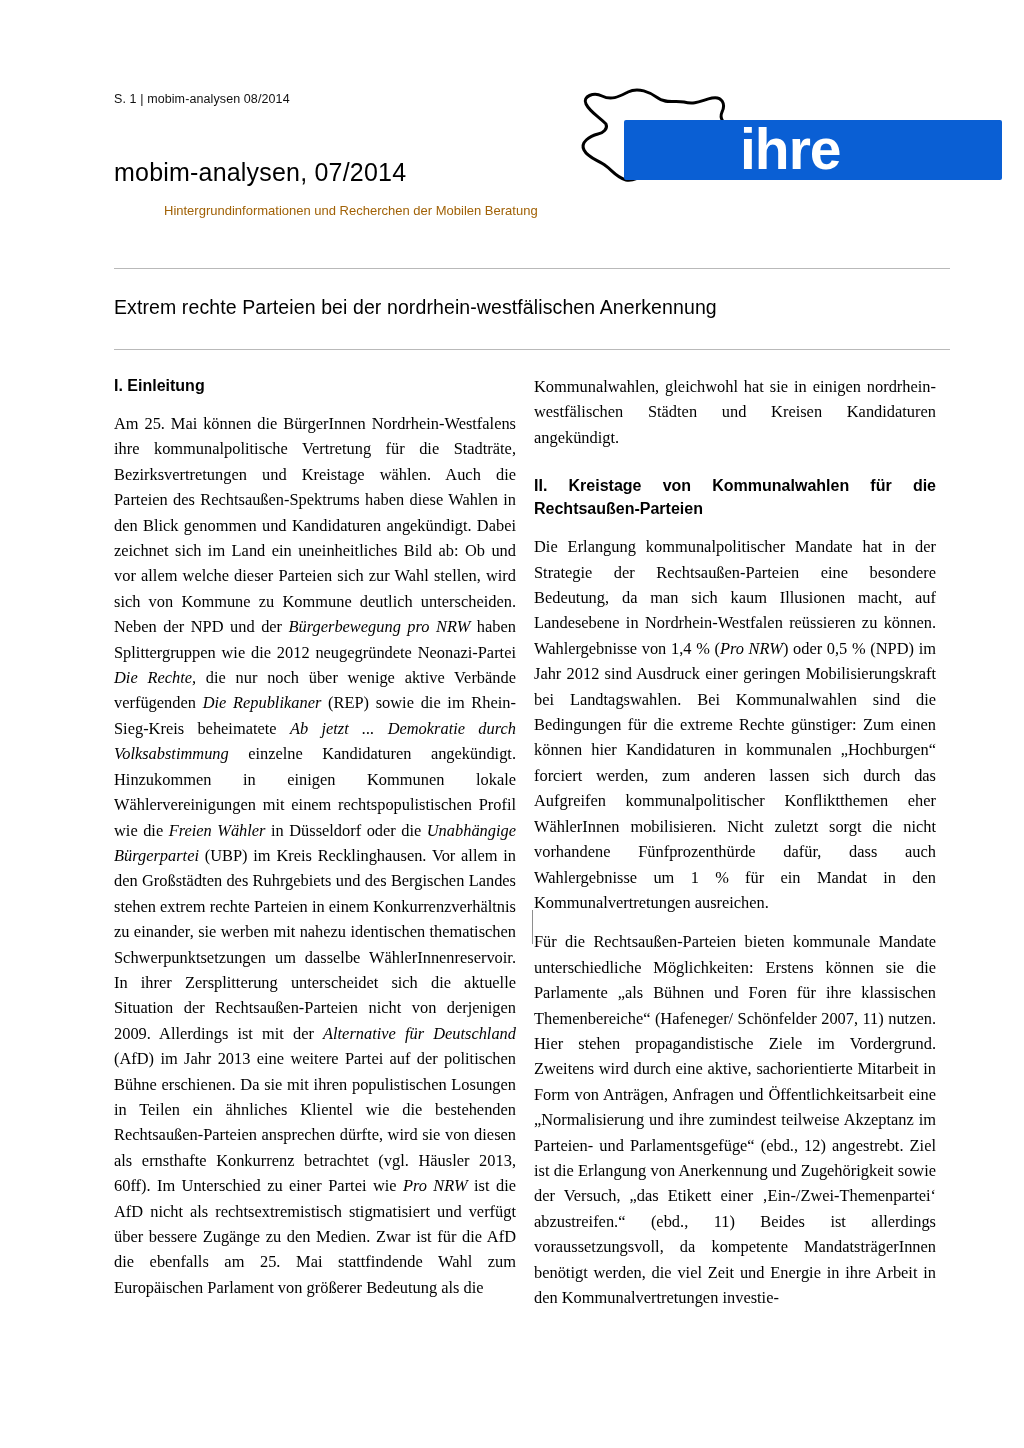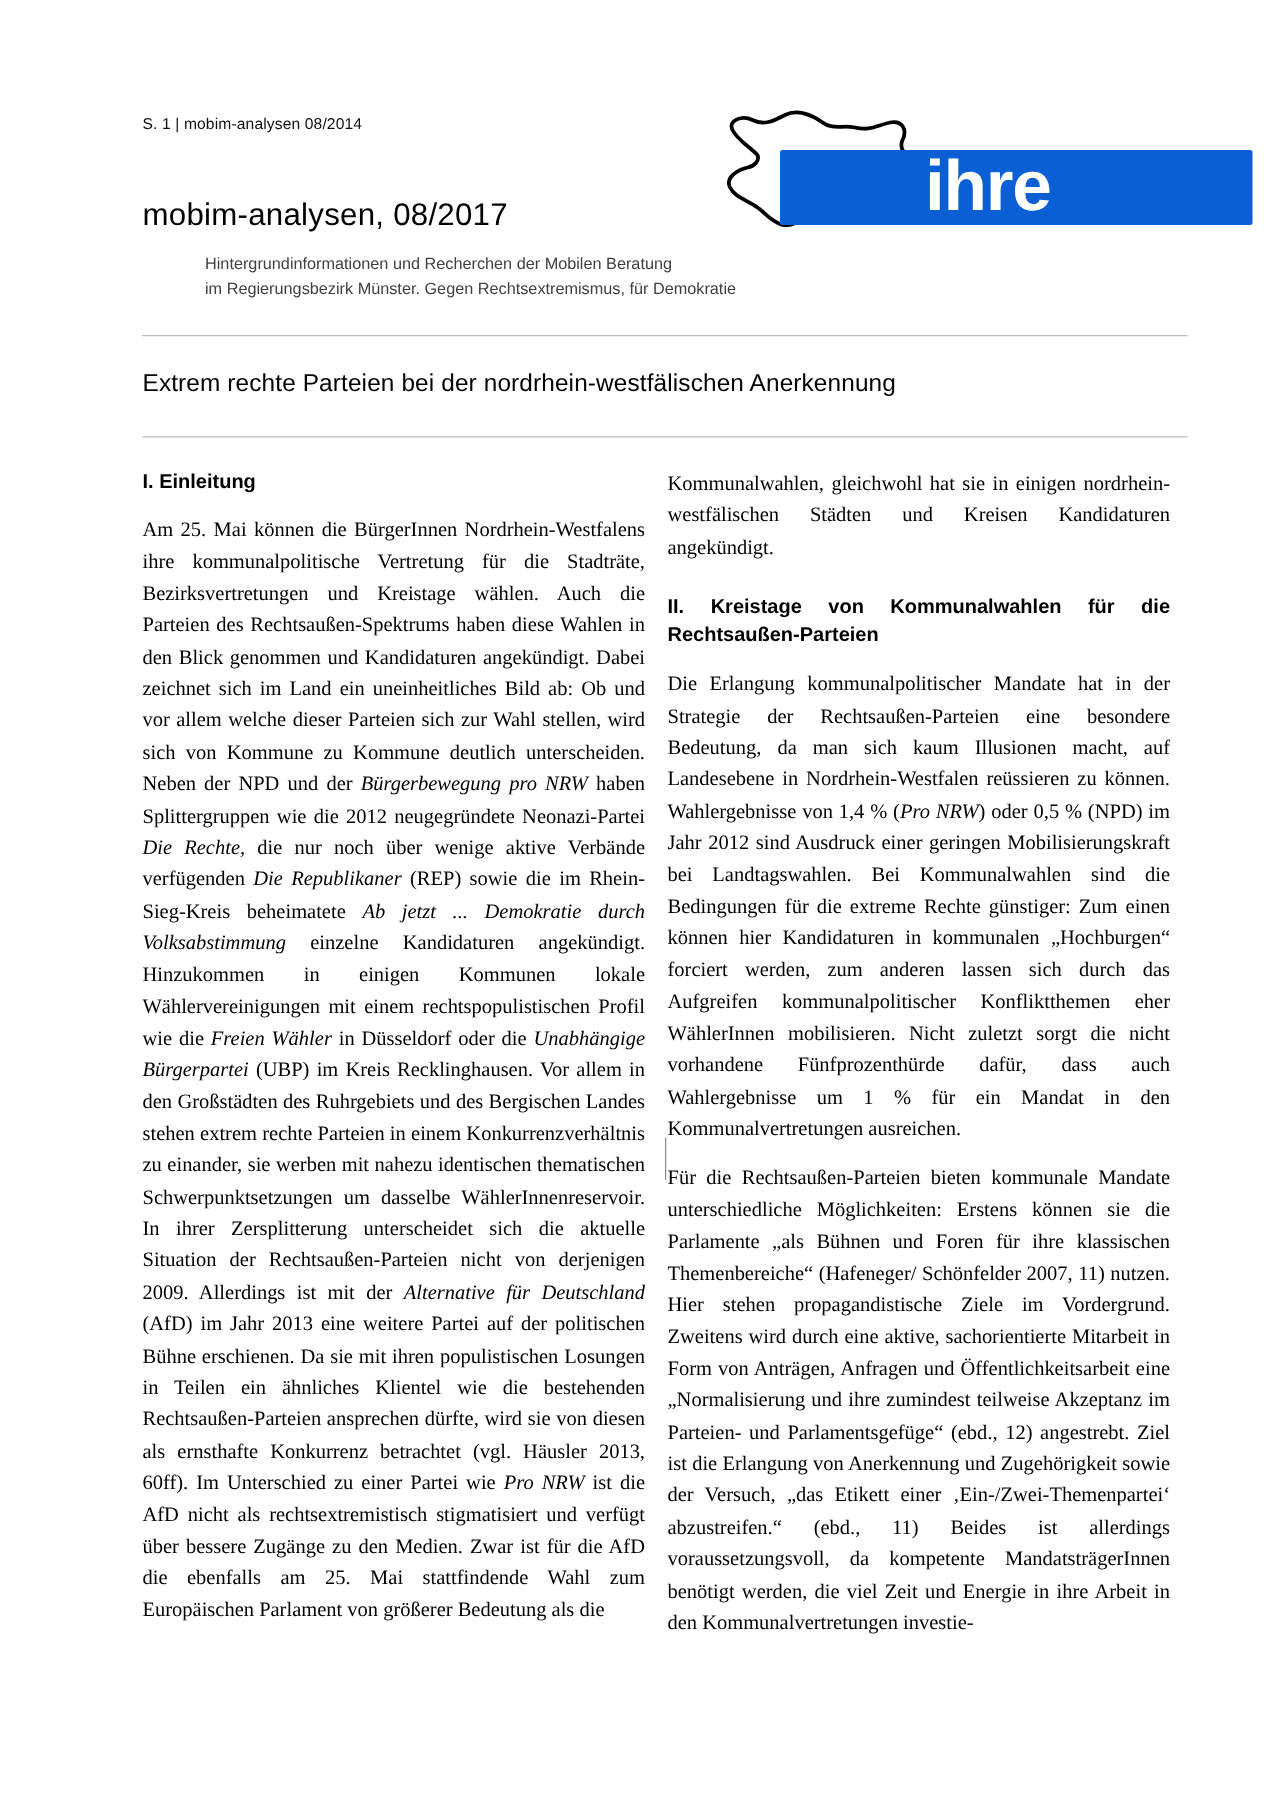--- a/index.html
+++ b/index.html
@@ -47,21 +47,21 @@
     font-family: "Liberation Sans", sans-serif;
     font-size: 25px;
     font-weight: 400;
     color: #000;
     letter-spacing: 0.2px;
   }
   .masthead-sub {
     font-family: "Liberation Sans", sans-serif;
     font-size: 13px;
     line-height: 20px;
-    color: #404040;
+    color: #a16207;
     margin-top: 14px;
     margin-left: 50px;
   }
 
   
   .logo-wrap {
     position: absolute;
     left: 530px;
     top: 78px;
     width: 452px;
@@ -173,24 +173,23 @@
                C172 18, 176 26, 172 34 C169 41, 174 46, 180 48
                L180 48 L180 98 L96 98
                C88 98, 84 104, 76 102 C66 99, 62 92, 56 88
                C48 82, 38 80, 34 72 C30 64, 40 58, 48 56 C53 55, 58 51, 56 46 Z" fill="#ffffff" stroke="#000000" stroke-width="3" stroke-linejoin="round"></path>
     </svg>
     <div class="logo-bar"></div>
     <div class="logo-word">ihre</div>
   </div>
 
   <div class="masthead">
-    <div class="masthead-title">mobim-analysen, 08/2017</div>
+    <div class="masthead-title">mobim-analysen, 07/2014</div>
     <div class="masthead-sub">
       <div>Hintergrundinformationen und Recherchen der Mobilen Beratung</div>
-      <div>im Regierungsbezirk Münster. Gegen Rechtsextremismus, für Demokratie</div>
     </div>
   </div>
 
   <div class="rule rule-top"></div>
   <div class="doc-title">Extrem rechte Parteien bei der nordrhein-westfälischen Anerkennung</div>
   <div class="rule rule-bottom"></div>
 
   <div class="columns">
 
     <div class="col">

